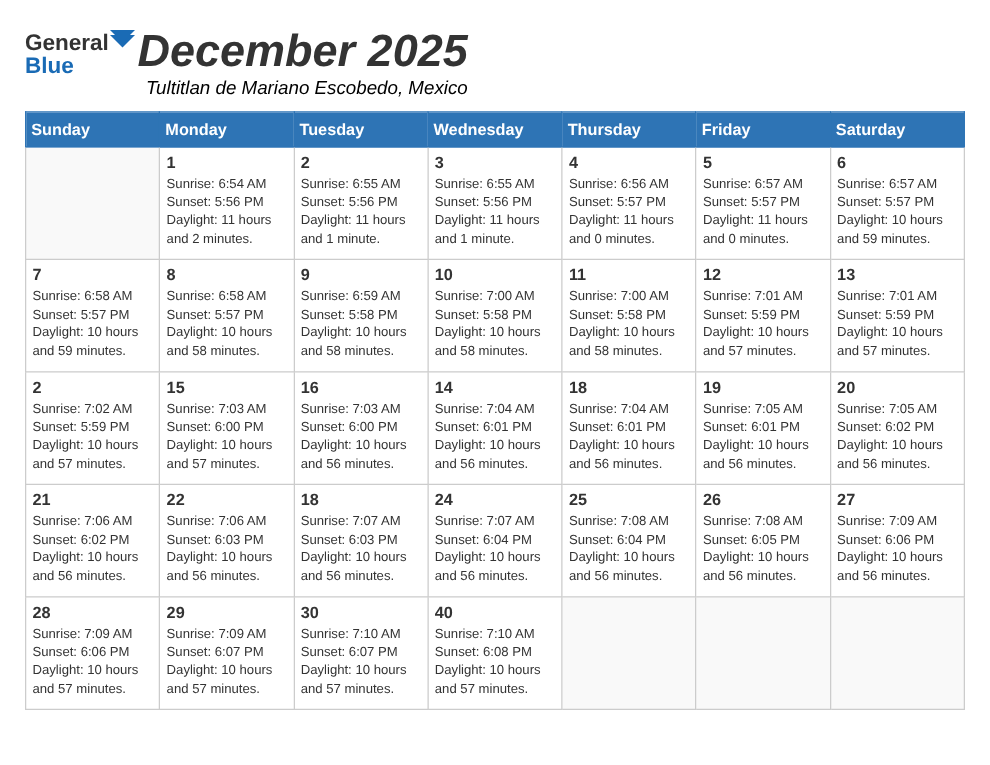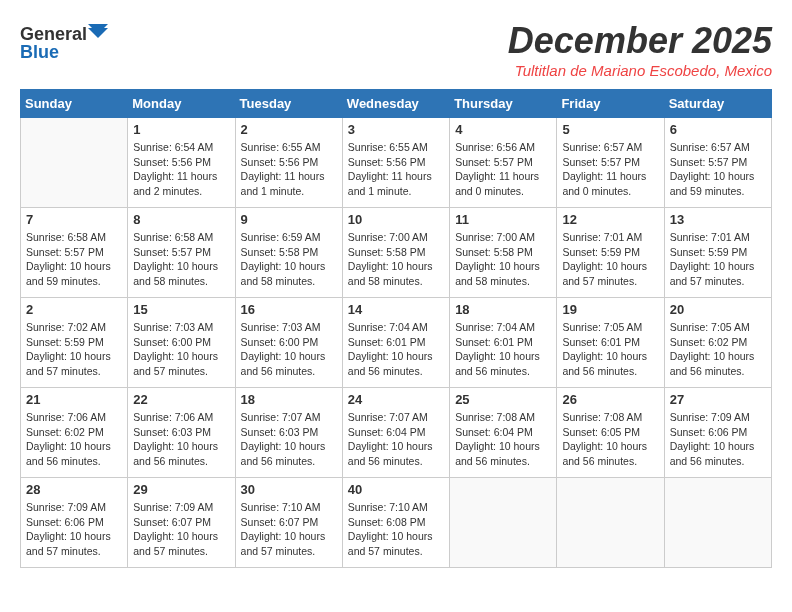--- a/index.html
+++ b/index.html
@@ -5,41 +5,41 @@
     * { margin: 0; padding: 0; box-sizing: border-box; }
     body {
       font-family: Arial, sans-serif;
       background: #fff;
       width: 792px;
       min-height: 612px;
       padding: 20px;
     }
     .header-area {
       display: flex;
-      justify-content: space-between;
+      justify-content: flex-start;
       align-items: flex-start;
       margin-bottom: 10px;
     }
     .logo {
       display: flex;
       flex-direction: column;
       align-items: flex-start;
     }
     .title-area {
       text-align: right;
       font-style: italic;
     }
     .month-title {
       font-size: 36px;
       font-weight: bold;
       color: #333;
     }
     .location-title {
       font-size: 15px;
-      color: #ef4444;
+      color: #000000;
     }
     .calendar-table {
       width: 100%;
       border-collapse: collapse;
       font-size: 11px;
       border-radius: 27px;
     }
     .calendar-table th {
       background-color: #2e74b5;
       color: #fff;

